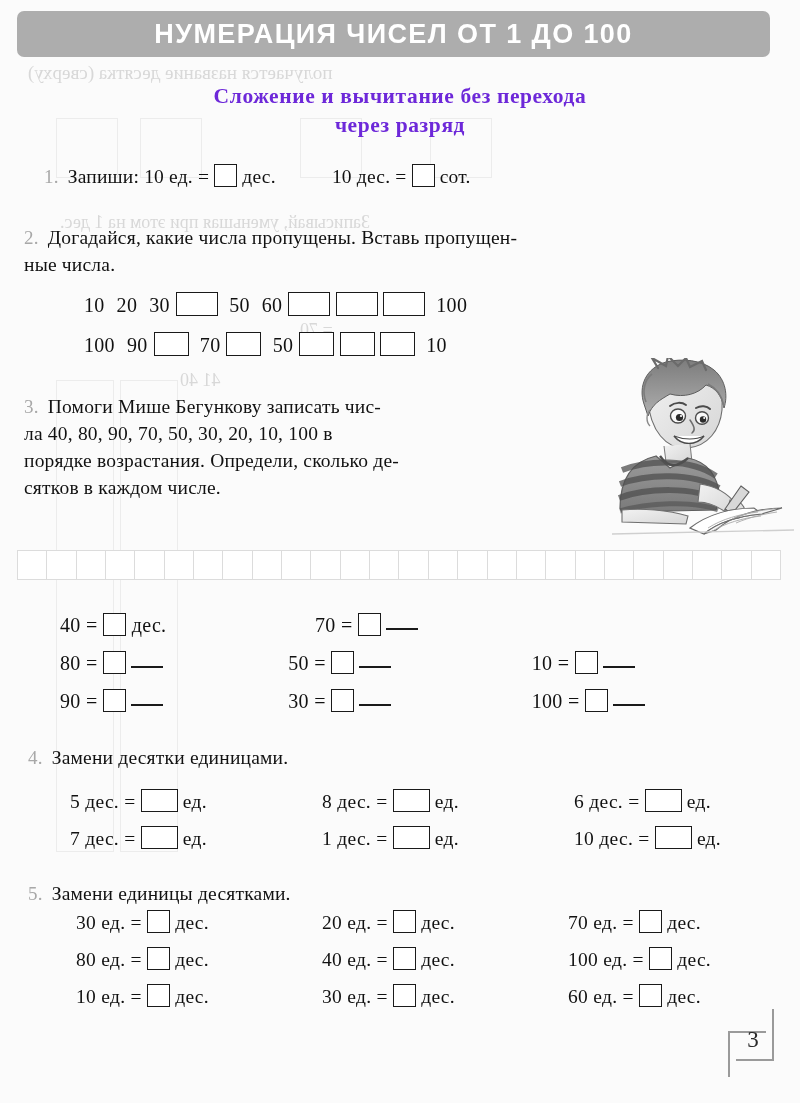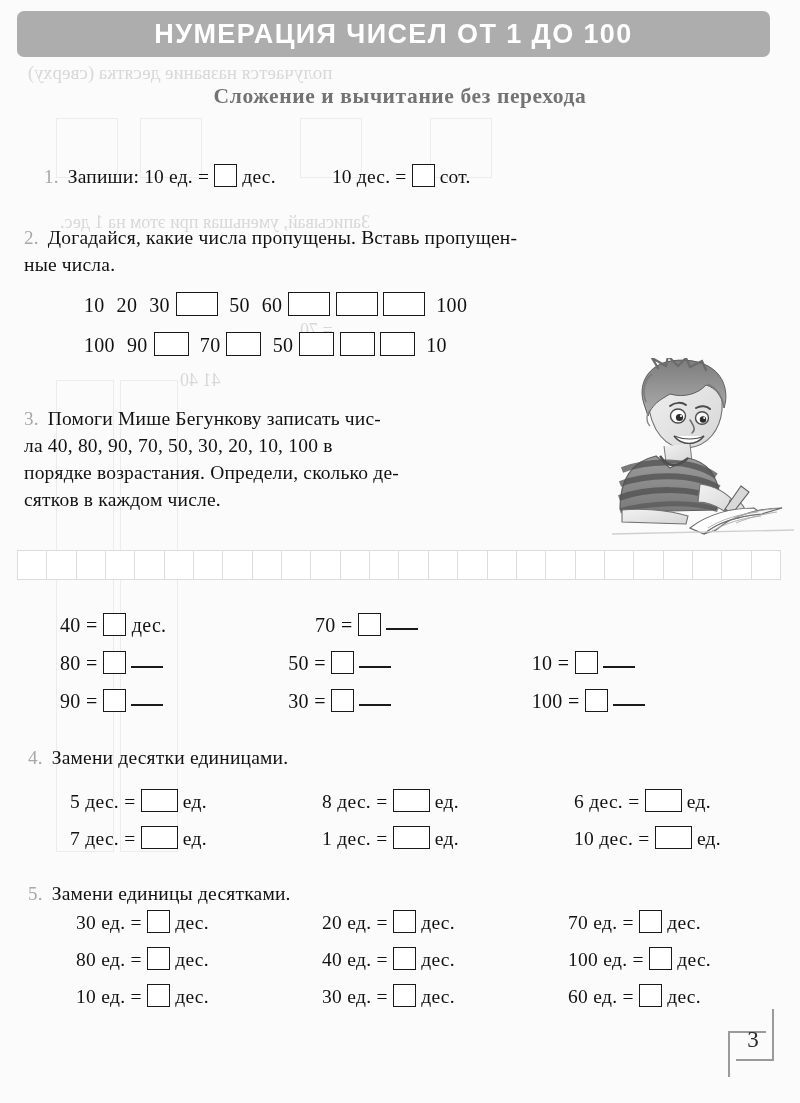--- a/index.html
+++ b/index.html
@@ -62,21 +62,21 @@
   
   .subtitle {
     position: absolute;
     left: 0; right: 0;
     top: 82px;
     text-align: center;
     font-weight: bold;
     font-size: 21.5px;
     line-height: 29px;
     letter-spacing: 0.6px;
-    color: #737373;
+    color: #6d28d9;
     z-index: 3;
   }
 
   
   .task { position: absolute; z-index: 3; }
   .tnum {
     color: #a8a8a8;
     font-weight: normal;
     font-size: 19px;
     margin-right: 4px;
@@ -115,21 +115,21 @@
     position: absolute;
     font-size: 20px;
     letter-spacing: 0.3px;
     z-index: 3;
   }
   .seq-row span.n { margin: 0 6px; }
   #seq1 { left: 78px; top: 292px; }
   #seq2 { left: 78px; top: 332px; }
 
   
-  #task3 { left: 24px; top: 405px; width: 590px; }
+  #task3 { left: 24px; top: 393px; width: 590px; }
 
   
   .gridstrip {
     position: absolute;
     left: 17px;
     top: 550px;
     width: 764px;
     height: 30px;
     display: flex;
     border: 1px solid #dcdcdc;
@@ -248,20 +248,21 @@
 <div class="bleed-box" style="left:430px; top:118px; width:60px; height:58px;"></div>
 <div class="bleed-box" style="left:56px;  top:380px; width:56px; height:470px;"></div>
 <div class="bleed-box" style="left:120px; top:380px; width:56px; height:470px;"></div>
 
 <div class="banner">
   <div class="banner-title">НУМЕРАЦИЯ ЧИСЕЛ ОТ 1 ДО 100</div>
 </div>
 
 <div class="subtitle">
   <div>Сложение и вычитание без перехода</div>
+  <div>через разряд</div>
 </div>
 
 <div class="task" id="task1">
   <span class="ttext">
     <span class="tnum">1.</span>
     <span>Запиши:</span>
     <span>10 ед.  =</span>
     <span class="bx bx-sq"></span>
     <span>дес.</span>
     <span class="gap"></span>

